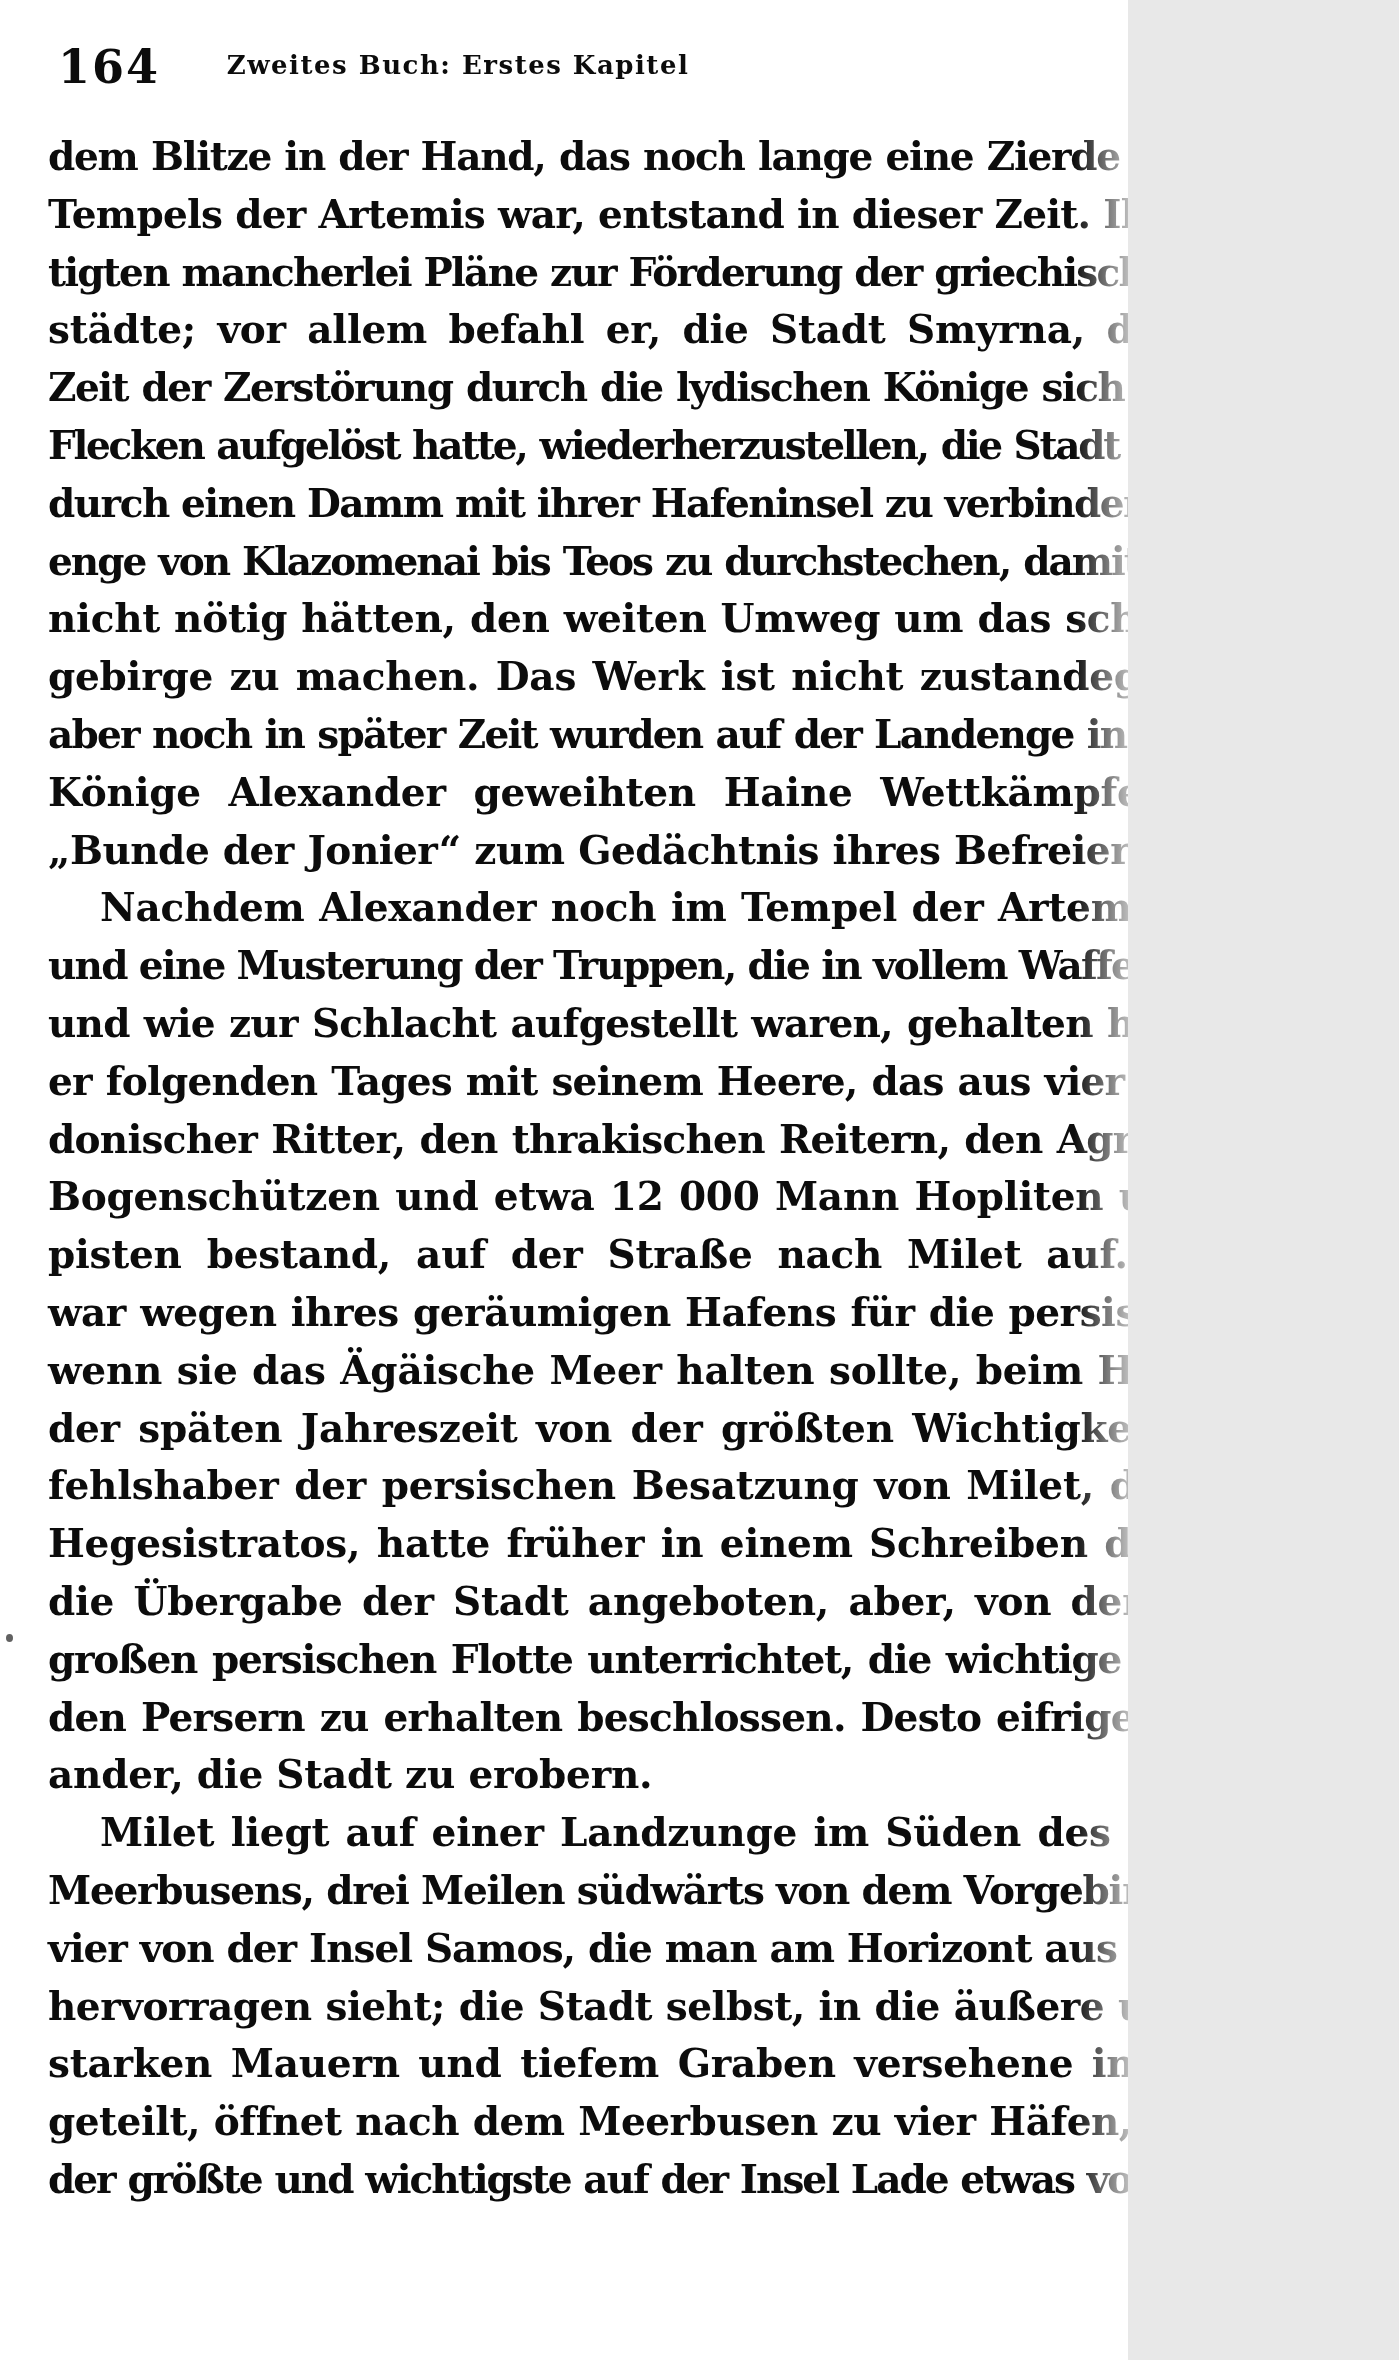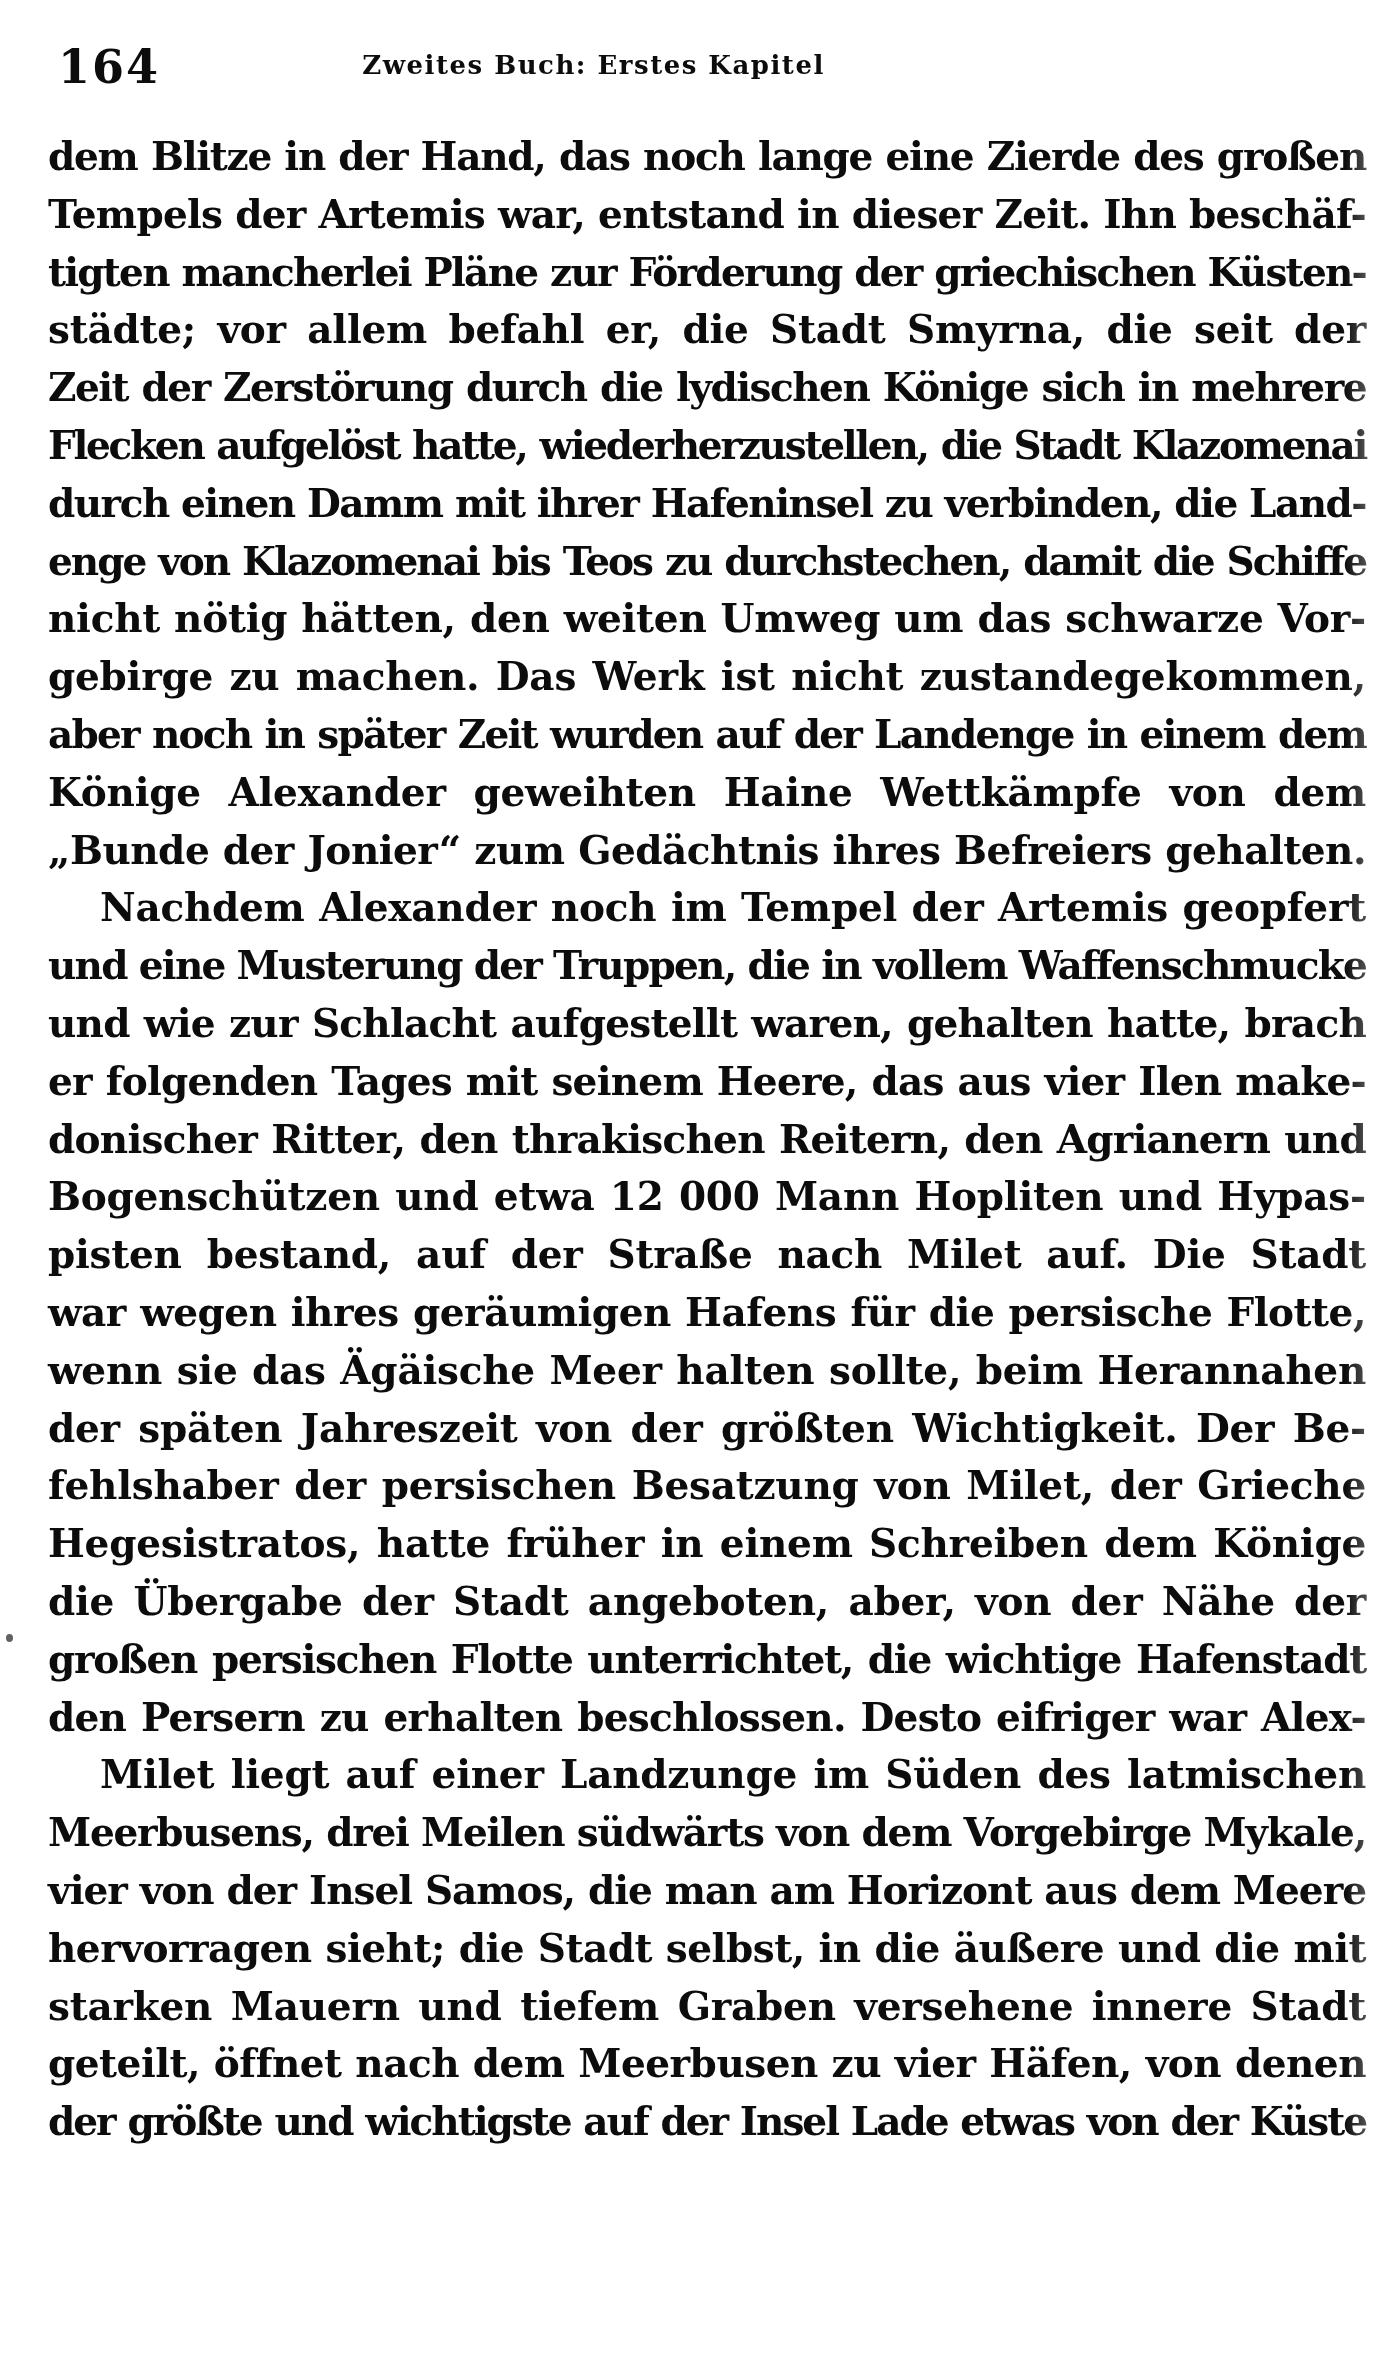--- a/index.html
+++ b/index.html
@@ -1,18 +1,18 @@
 <!DOCTYPE html>
 <html><head>
 <meta charset="utf-8">
 <style>
   html,body{margin:0;padding:0;background:#e8e8e8;}
   .page{
     position:relative;
-    width:1399px;height:2360px;
+    width:1128px;height:2360px;
     background:#ffffff;
     color:#0c0c0c;
     font-family:"DejaVu Serif","Liberation Serif",serif;
     overflow:hidden;
   }
   .pagenum{
     position:absolute;top:44px;left:58px;
     font-size:46px;font-weight:bold;letter-spacing:2px;
     line-height:1;
   }
@@ -72,20 +72,21 @@
       <div class="line"><span style="word-spacing: 2.01562px;">Bogenschützen und etwa 12 000 Mann Hopliten und Hypas-</span></div>
       <div class="line"><span style="word-spacing: 11.6042px;">pisten bestand, auf der Straße nach Milet auf. Die Stadt</span></div>
       <div class="line"><span style="letter-spacing: -0.5px; word-spacing: 1.19922px;">war wegen ihres geräumigen Hafens für die persische Flotte,</span></div>
       <div class="line"><span style="word-spacing: 1.23047px;">wenn sie das Ägäische Meer halten sollte, beim Herannahen</span></div>
       <div class="line"><span style="word-spacing: 5.07031px;">der späten Jahreszeit von der größten Wichtigkeit. Der Be-</span></div>
       <div class="line"><span style="word-spacing: 2.40179px;">fehlshaber der persischen Besatzung von Milet, der Grieche</span></div>
       <div class="line"><span style="word-spacing: 3.10045px;">Hegesistratos, hatte früher in einem Schreiben dem Könige</span></div>
       <div class="line"><span style="word-spacing: 5.94444px;">die Übergabe der Stadt angeboten, aber, von der Nähe der</span></div>
       <div class="line"><span style="letter-spacing: -1.25px; word-spacing: 2.42448px;">großen persischen Flotte unterrichtet, die wichtige Hafenstadt</span></div>
       <div class="line"><span style="letter-spacing: -0.75px; word-spacing: 1.90234px;">den Persern zu erhalten beschlossen. Desto eifriger war Alex-</span></div>
+      <div class="line noj"><span>ander, die Stadt zu erobern.</span></div>
       <div class="line indent"><span style="word-spacing: 3.03516px;">Milet liegt auf einer Landzunge im Süden des latmischen</span></div>
       <div class="line"><span style="letter-spacing: -1.25px; word-spacing: 0.0223214px;">Meerbusens, drei Meilen südwärts von dem Vorgebirge Mykale,</span></div>
       <div class="line"><span style="letter-spacing: -1px; word-spacing: 0.231534px;">vier von der Insel Samos, die man am Horizont aus dem Meere</span></div>
       <div class="line"><span style="letter-spacing: -0.5px; word-spacing: 0.717187px;">hervorragen sieht; die Stadt selbst, in die äußere und die mit</span></div>
       <div class="line"><span style="word-spacing: 5.22991px;">starken Mauern und tiefem Graben versehene innere Stadt</span></div>
       <div class="line"><span style="letter-spacing: -0.5px; word-spacing: 0.625px;">geteilt, öffnet nach dem Meerbusen zu vier Häfen, von denen</span></div>
       <div class="line"><span style="letter-spacing: -2px; word-spacing: 1.1733px;">der größte und wichtigste auf der Insel Lade etwas von der Küste</span></div>
     </div>
   <div class="speck"></div>
   <div class="fade-right"></div>

